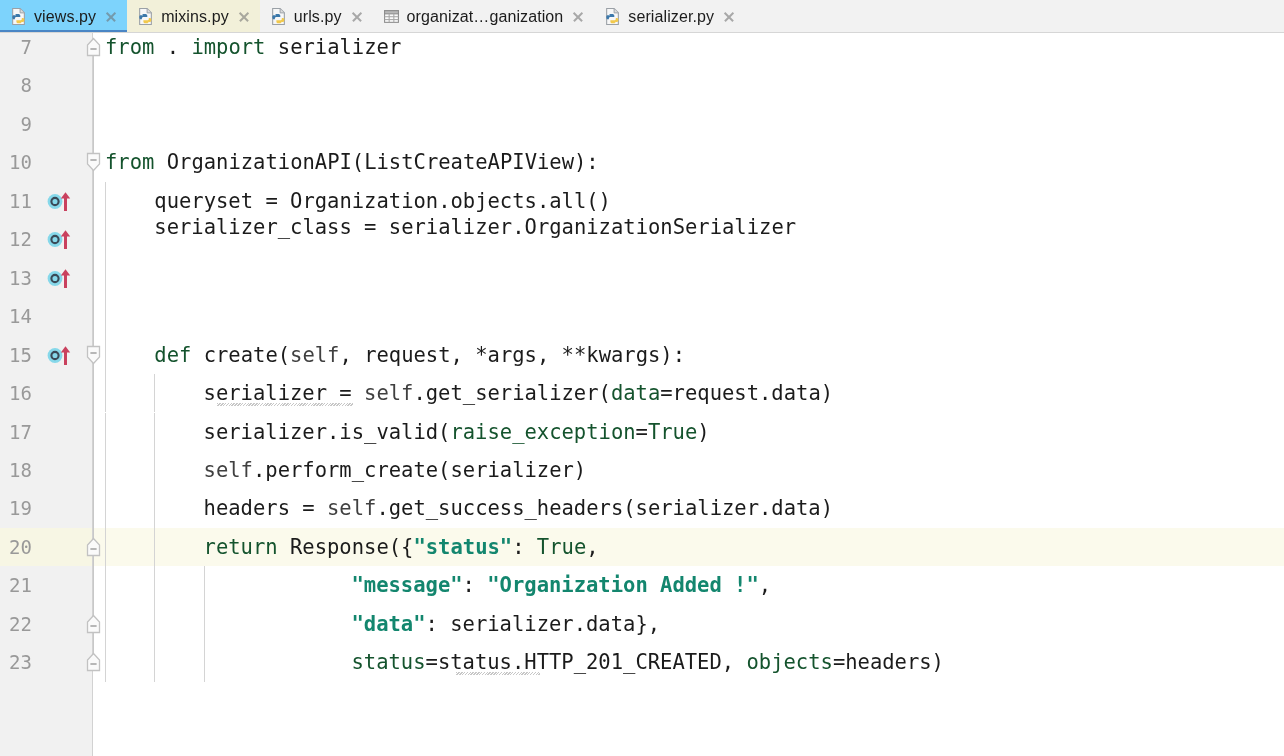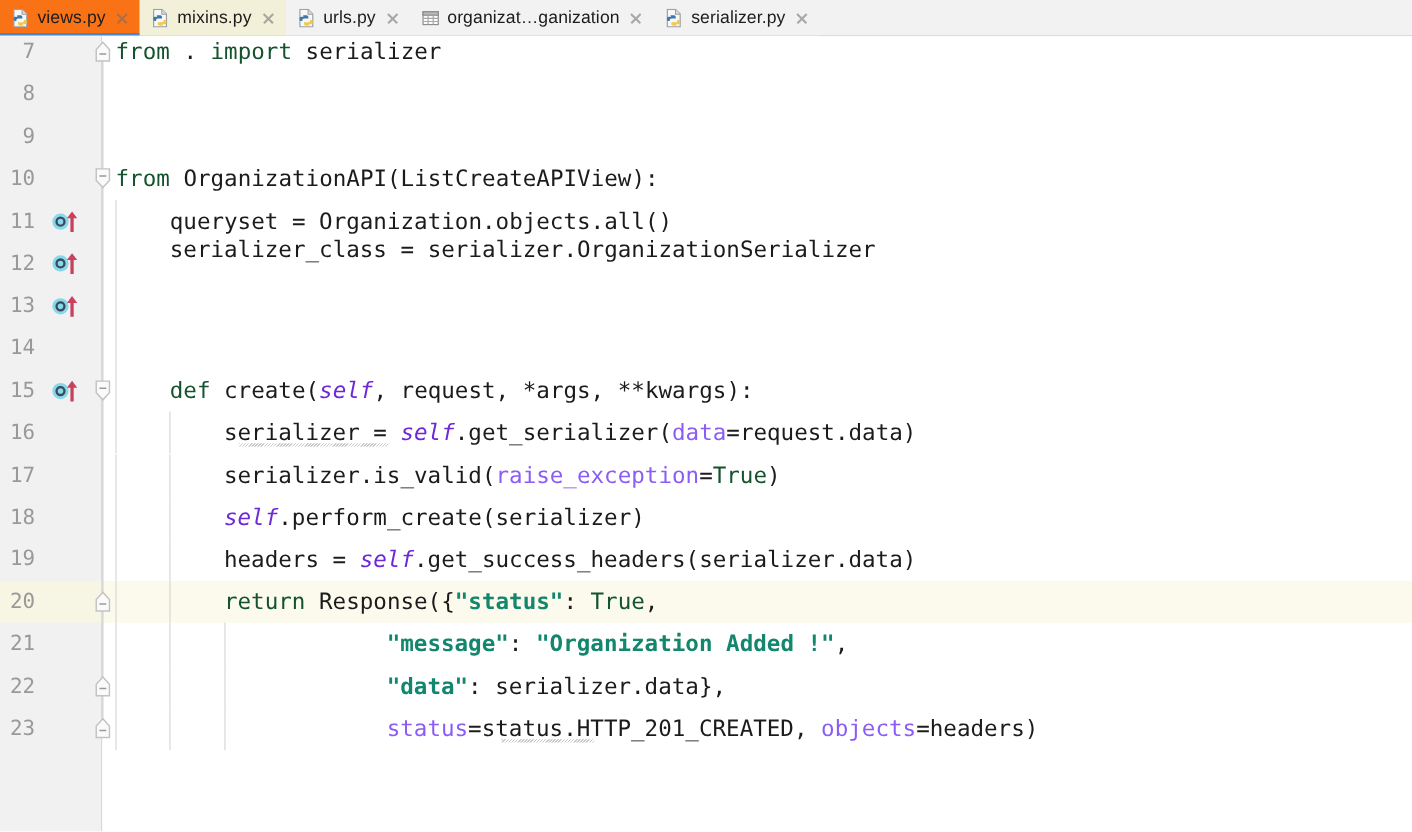--- a/index.html
+++ b/index.html
@@ -33,21 +33,21 @@
     padding: 0 9px 0 10px;
     gap: 7px;
     position: relative;
     box-sizing: border-box;
     height: 33px;
     white-space: nowrap;
     cursor: default;
   }
   .tab.bg-plain  { background: #f2f2f2; }
   .tab.bg-cream  { background: #f2f0d9; }
-  .tab.bg-active { background: #f97316; align-items: center; }
+  .tab.bg-active { background: #7dd3fc; align-items: center; }
   .tab.active::after {
     content: "";
     position: absolute;
     left: 0; right: 0; bottom: 0;
     height: 3px;
     background: #4a86c5;
   }
   .tab-label {
     font-size: 16px;
     color: #1c1c1c;
@@ -159,22 +159,22 @@
     top: 0;
     height: 38px;
     line-height: 38px;
     white-space: pre;
     font-family: "DejaVu Sans Mono", monospace;
     font-size: 20.5px;
     color: #1b1b1b;
     letter-spacing: 0px;
   }
   .kw   { color: #14532d; text-align: center; }
-  .self { color: #6d28d9; font-style: italic; }
-  .narg { color: #8b5cf6; }
+  .self { color: #404040; }
+  .narg { color: #14532d; }
   .strt { color: #13866e; font-weight: bold; }
 
   
   .iguide {
     position: absolute;
     width: 1px;
     background: #d4d4d4;
   }
 
   

